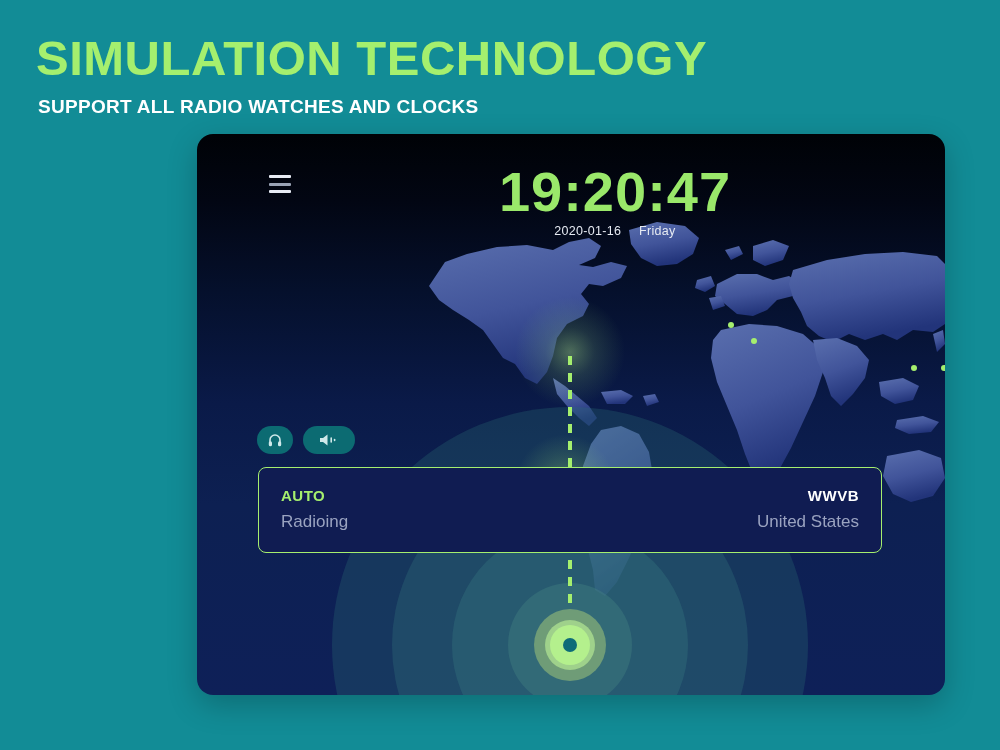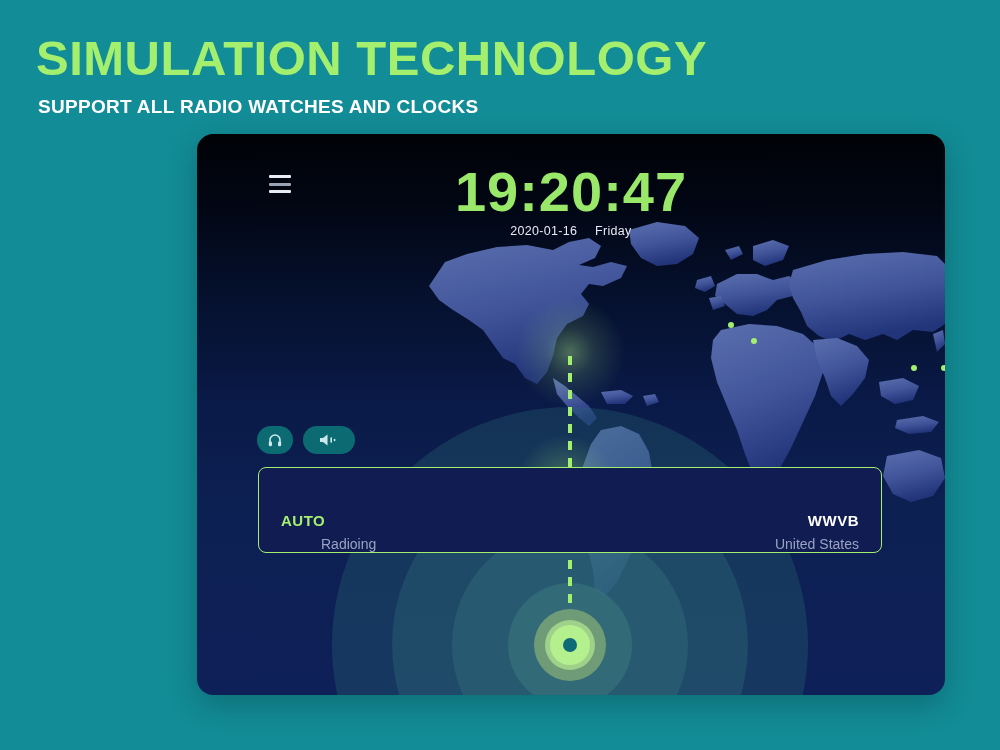--- a/index.html
+++ b/index.html
@@ -111,20 +111,21 @@
   }
   .menu-btn i:nth-child(2) { background: #9aa3b5; }
 
   
   .clock-wrap {
     position: absolute;
     left: 0;
     top: 30px;
     width: 748px;
     text-align: center;
+    padding-left: 44px;
   }
   .clock {
     font-size: 56px;
     font-weight: bold;
     color: #9ae86a;
     letter-spacing: 1px;
     line-height: 1;
   }
   .datebar {
     margin-top: 4px;
@@ -213,36 +214,35 @@
   .panel {
     position: absolute;
     left: 61px;
     top: 333px;
     width: 624px;
     height: 86px;
     border: 1.5px solid #a5ef6e;
     border-radius: 8px;
     background: #101c52;
     display: flex;
-    align-items: flex-end;
+    align-items: center;
     justify-content: space-between;
     padding: 0 22px;
     box-sizing: border-box;
   }
   .panel-col .title {
     font-size: 15px;
     font-weight: bold;
     letter-spacing: 0.5px;
     line-height: 1.1;
   }
   .panel-col .sub {
-    font-size: 14px;
+    font-size: 17px;
     color: #9aa3c0;
     margin-top: 7px;
-    margin-left: 40px;
   }
   .panel-left .title { color: #a5ef6e; }
   .panel-right { text-align: right; }
   .panel-right .title { color: #ffffff; }
 
   
   .receiver {
     position: absolute;
     left: 373px;
     top: 511px;

